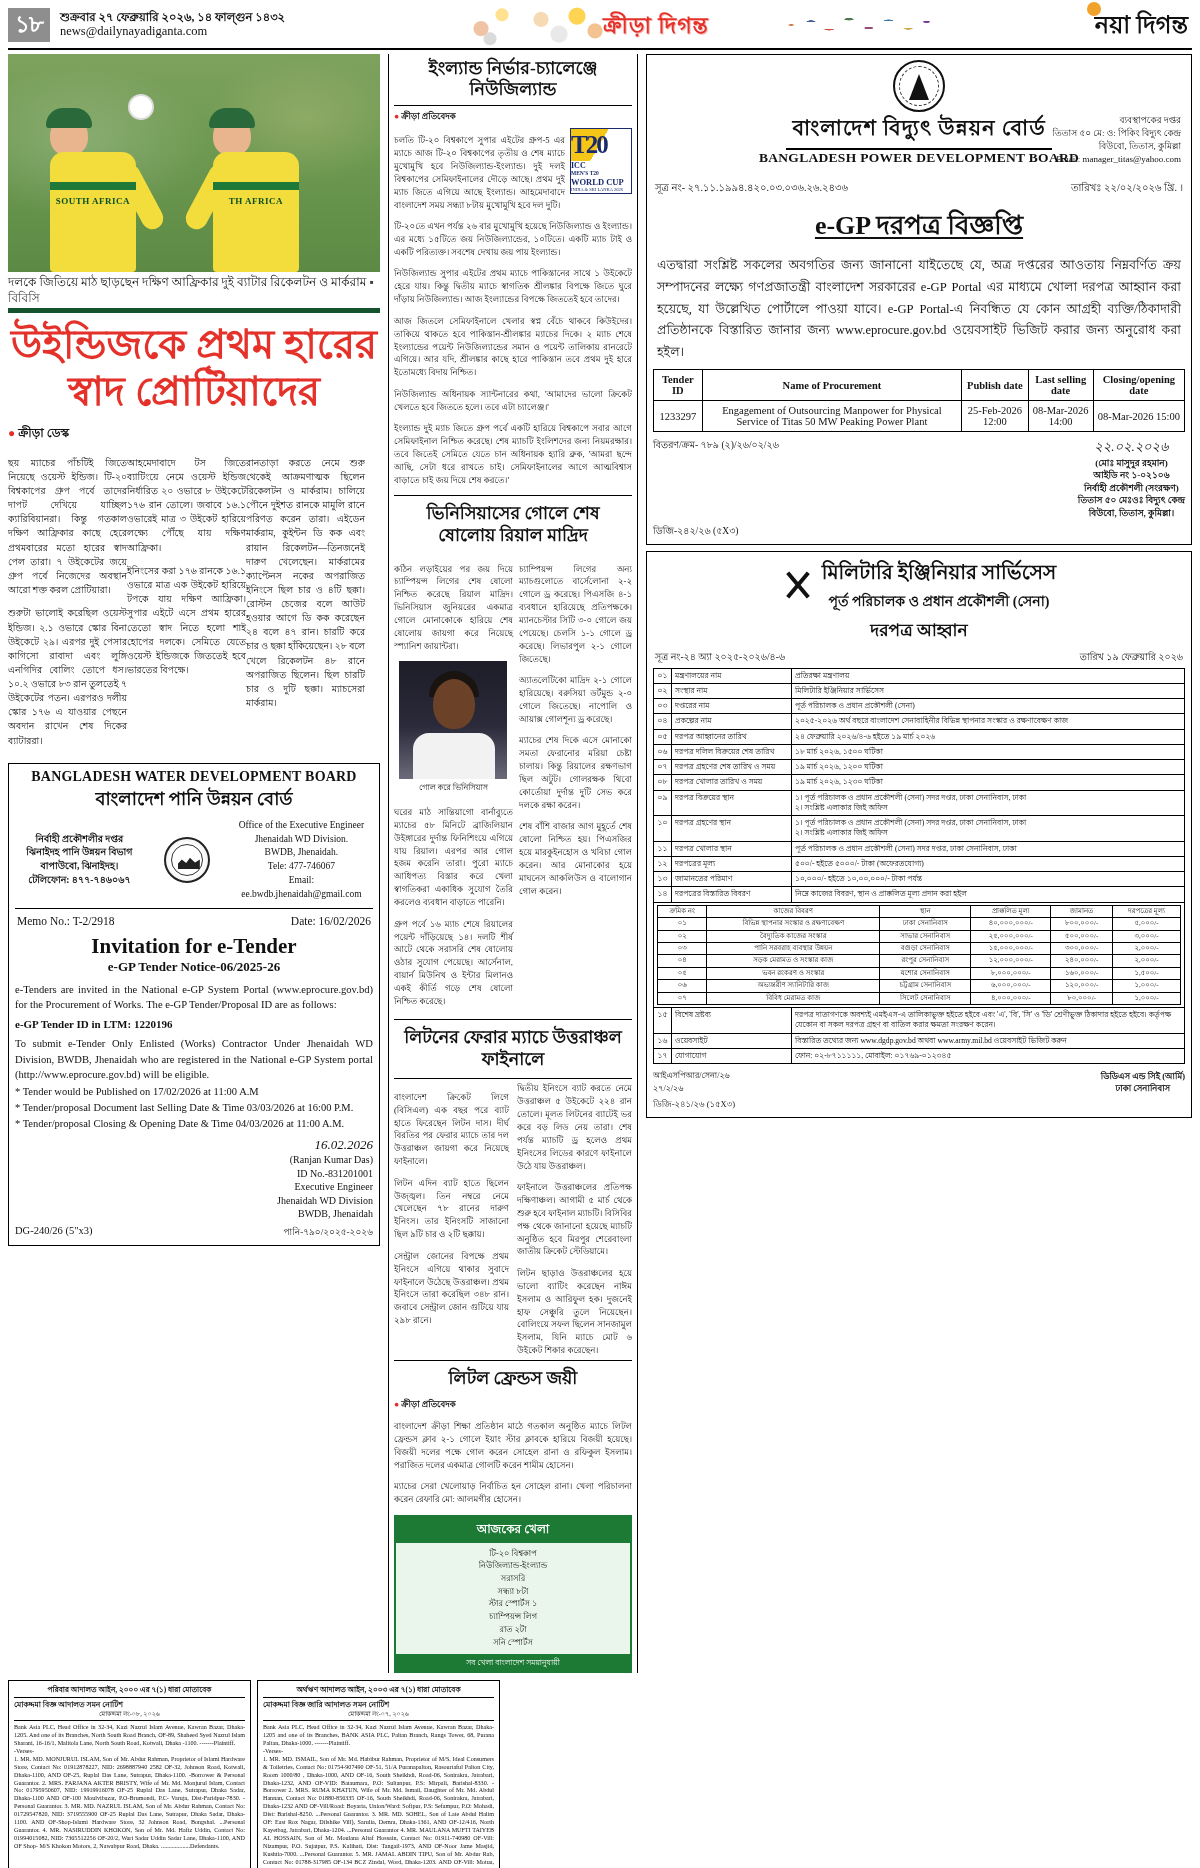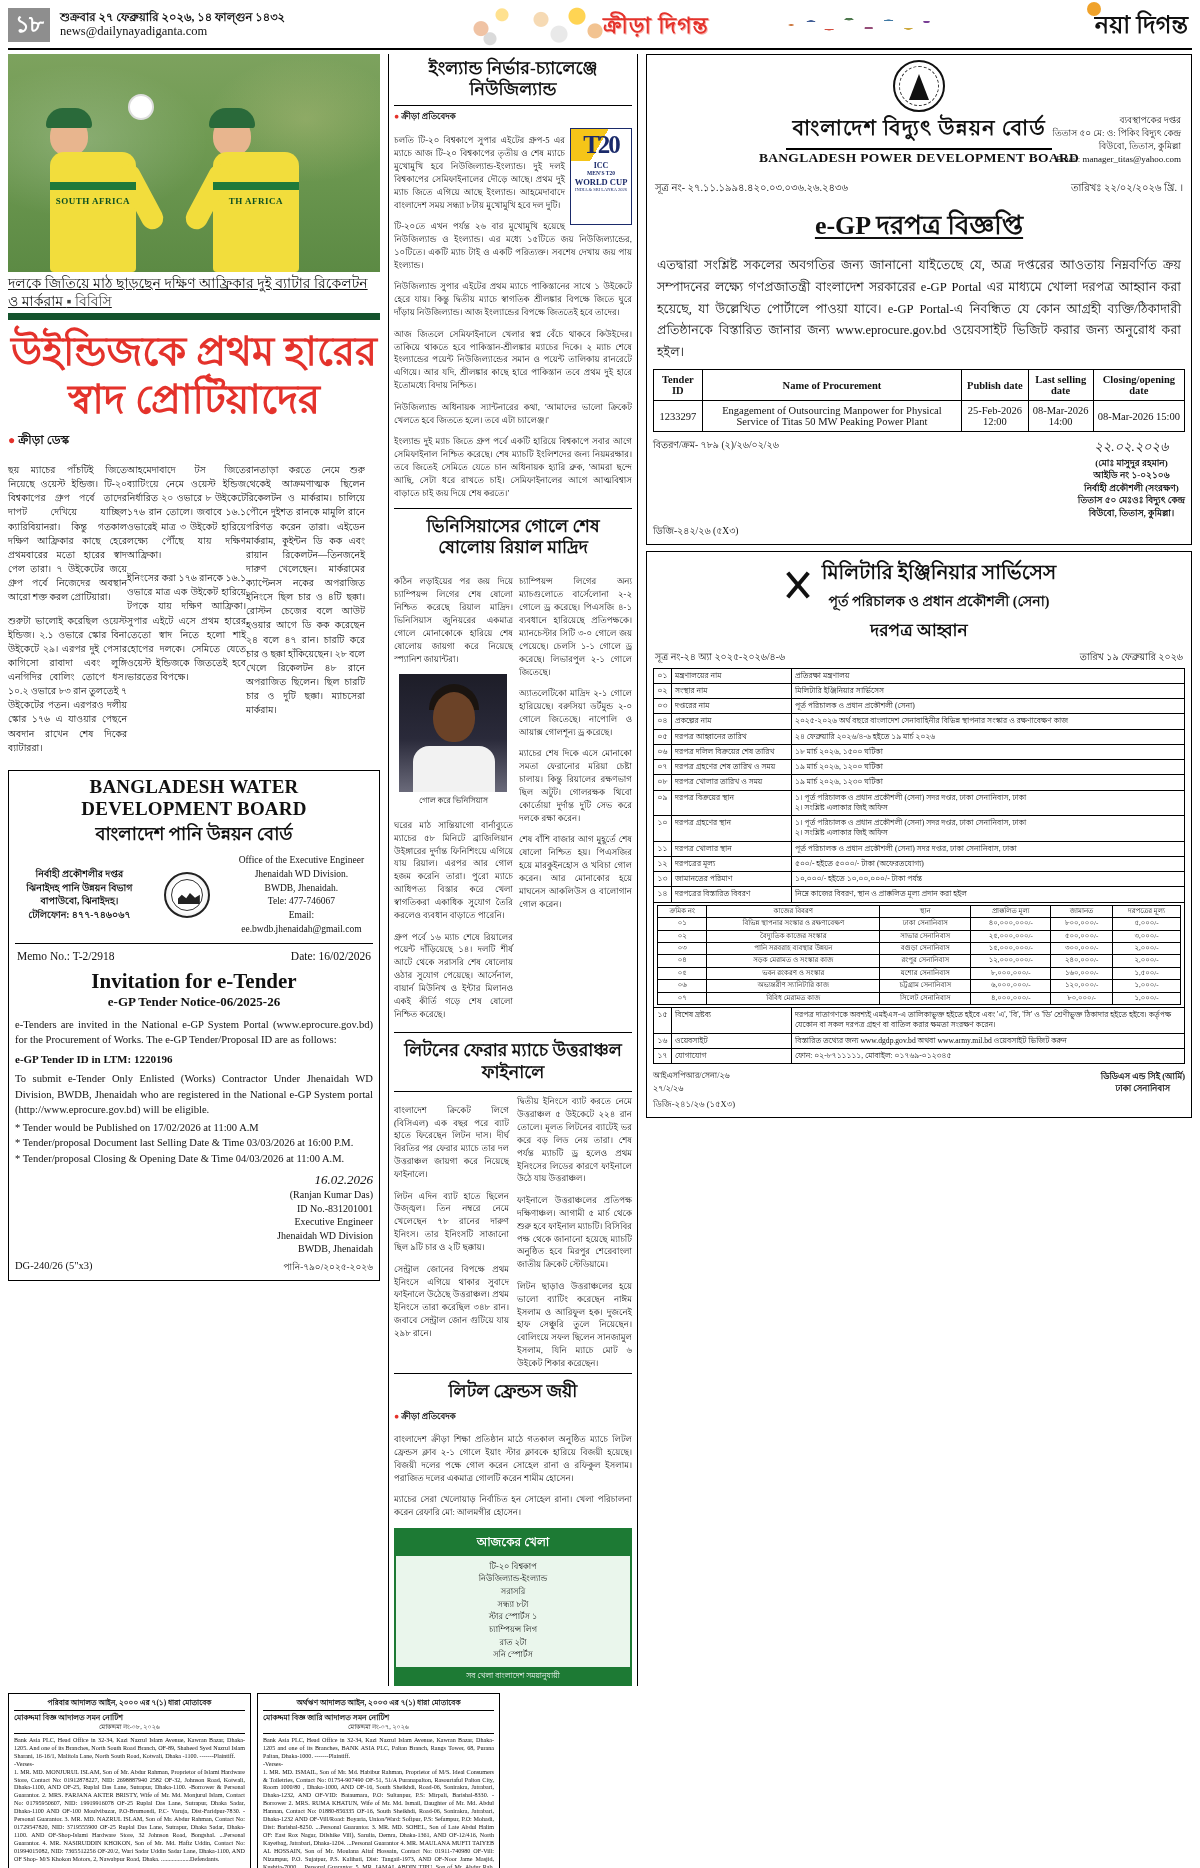--- a/index.html
+++ b/index.html
@@ -88,21 +88,21 @@
   .pl .head { width:38px; height:40px; border-radius:50% 50% 45% 45%; background:#e8b58e; position:relative; }
   .pl .cap { position:absolute; top:-8px; left:-4px; width:46px; height:20px; border-radius:22px 22px 4px 4px; background:#2a6a3a; }
   .pl .body { width:86px; height:120px; background:#f2dd3c; border-radius:14px 14px 4px 4px; margin-top:-4px; position:relative; }
   .pl .body:after { content:""; position:absolute; left:0; top:30px; width:86px; height:8px; background:#1f7a3a; }
   .pl .txt { position:absolute; top:44px; left:4px; width:78px; text-align:center; color:#0b4f22; font-size:9px; font-weight:bold; letter-spacing:.5px; }
   .pl1 { left:42px; } .pl2 { left:205px; }
   .pl .arm { position:absolute; width:22px; height:70px; background:#f2dd3c; border-radius:11px; top:10px; }
   .pl1 .arm { right:-16px; transform:rotate(-28deg); }
   .pl2 .arm { left:-16px; transform:rotate(28deg); }
   .glove { position:absolute; width:26px; height:26px; border-radius:50%; background:#fff; border:2px solid #ddd; }
-  .caption { font-size:14px; padding:3px 0 2px; line-height:1.3; border-bottom:7px solid #14532d;text-decoration:underline; }
+  .caption { font-size:12px; padding:3px 0 2px; line-height:1.3; border-bottom:5px solid #14532d; }
   .caption .src { color:#444; }
 
   
   .big-headline {
     color:#e4322b; font-family:"Liberation Serif", serif;
     font-size:40px; font-weight:bold; line-height:1.18; text-align:center;
     padding:8px 0 6px; letter-spacing:0px;
   }
   .byline { font-size:12px; font-weight:bold; padding:2px 0 3px; }
   .byline .dot { color:#e4322b; }
@@ -113,40 +113,40 @@
   
   .sec-head {
     font-size:17.5px; font-weight:bold; line-height:1.22; text-align:center;
     padding:4px 0 4px; border-bottom:1px solid #000; margin-bottom:4px;
   }
   .sec-head.nb { border-bottom:none; }
   .mini-body { font-size:8.6px; line-height:1.5; text-align:justify; }
   .twocol { column-count:2; column-gap:8px; }
 
   .t20-logo {
-    float:right; width:62px; height:97px; border:1px solid #1a2a6a;
-    background:#fff; margin:2px 0 2px 5px; text-align:center; position:relative; overflow:hidden;
+    float:right; width:62px; height:66px; border:1px solid #1a2a6a;
+    background:#fff; margin:2px 0 2px 5px; text-align:left; position:relative; overflow:hidden;
   }
   .t20-logo .bolt { font-size:25px; font-weight:bold; color:#1a2a6a; line-height:32px; letter-spacing:-2px;
     background:linear-gradient(120deg,#f5c518 0 48%, transparent 48%); }
   .t20-logo .icc { font-size:8px; font-weight:bold; color:#1a2a6a; line-height:9px; }
   .t20-logo .mens { font-size:5.5px; font-weight:bold; color:#1a2a6a; line-height:7px; }
   .t20-logo .wc { font-size:8.5px; font-weight:bold; color:#1a2a6a; line-height:10px; }
   .t20-logo .yr { font-size:4.5px; color:#1a2a6a; }
 
   .vini-photo { width:108px; height:118px; margin:2px auto 1px; position:relative;
     background:linear-gradient(180deg,#1d1d28 0%,#2a2a3a 55%,#6a6a7a 100%); overflow:hidden; }
   .vini-photo .face { position:absolute; left:34px; top:18px; width:42px; height:50px; border-radius:50% 50% 46% 46%; background:#6b4227; }
   .vini-photo .hair { position:absolute; left:30px; top:10px; width:50px; height:26px; border-radius:25px 25px 0 0; background:#1a1410; }
   .vini-photo .jersey { position:absolute; left:14px; bottom:0; width:82px; height:46px; background:#f2f2f2; border-radius:16px 16px 0 0; }
   .cap-small { font-size:8px; text-align:center; padding:1px 0 3px; }
 
   
   .adbox { border:1px solid #000; padding:5px 6px; margin-top:6px; background:#fff; }
-  .ad-title-en { text-align:center; font-size:19px; font-weight:bold; letter-spacing:.2px; }
+  .ad-title-en { text-align:center; font-size:14px; font-weight:bold; letter-spacing:.2px; }
   .ad-title-bn { text-align:center; font-size:18px; font-weight:bold; }
   .ad-head-3 { display:flex; align-items:center; justify-content:space-between; font-size:9.5px; line-height:1.45; padding:3px 0; }
   .ad-head-3 .lft { text-align:center; font-weight:bold; width:36%; }
   .ad-head-3 .rgt { text-align:center; width:40%; }
   .seal { width:46px; height:46px; border-radius:50%; border:2px solid #222; position:relative;
     background:radial-gradient(circle,#fff 55%, #ddd 100%); }
   .seal:before { content:""; position:absolute; inset:5px; border-radius:50%; border:1px solid #333; }
   .seal:after { content:""; position:absolute; left:12px; top:16px; width:22px; height:14px; background:#222;
     clip-path:polygon(0 60%,18% 30%,38% 55%,55% 18%,78% 52%,100% 30%,100% 100%,0 100%); }
   .hr-blk { border-top:1px solid #000; margin:3px 0; }

